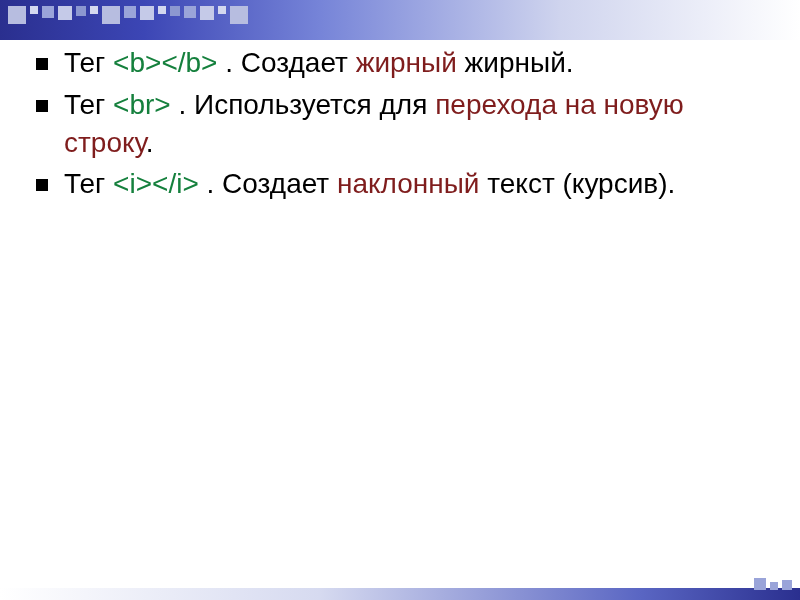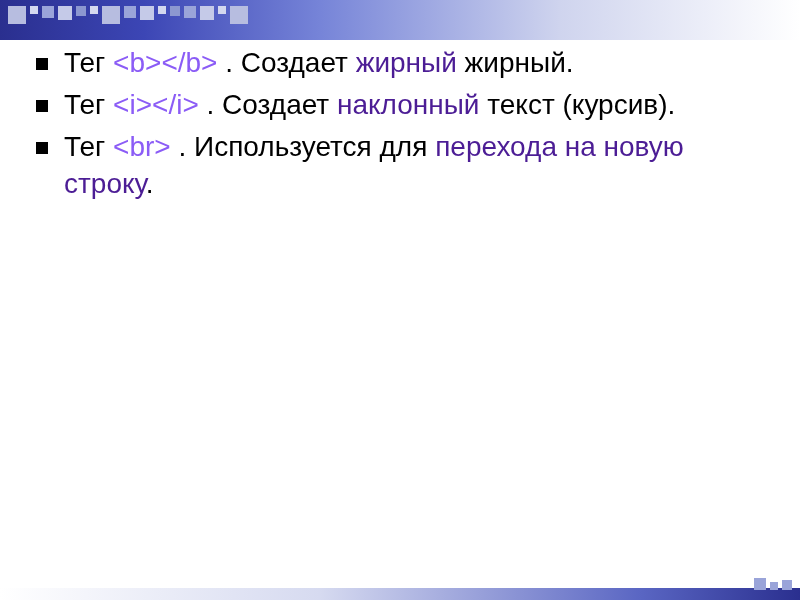--- a/index.html
+++ b/index.html
@@ -79,22 +79,22 @@
     }
     li::before {
       content: "";
       position: absolute;
       left: 0;
       top: 14px;
       width: 12px;
       height: 12px;
       background: #000;
     }
-    .red { color: #4c1d95; }
-    .tag { color: #8b5cf6; }
+    .red { color: #7f1d1d; }
+    .tag { color: #15803d; }
   </style>
 </head>
 <body>
 
 <div class="decor-top">
   <div class="squares">
     <span class="sq a"></span>
       <span class="sq c"></span>
       <span class="sq b"></span>
     <span class="sq d"></span>
@@ -111,24 +111,24 @@
       <span class="sq a"></span>
   </div>
 </div>
 
 <div class="content">
   <ul>
     <li>
       <span>Тег </span><span class="tag">&lt;b&gt;&lt;/b&gt;</span><span> . Создает </span><span class="red">жирный</span><span> жирный.</span>
     </li>
     <li>
-      <span>Тег </span><span class="tag">&lt;i&gt;&lt;/i&gt;</span><span> . Создает </span><span class="red">наклонный</span><span> текст (курсив).</span>
+      <span>Тег </span><span class="tag">&lt;br&gt;</span><span> . Используется для </span><span class="red">перехода на новую строку</span><span>.</span>
     </li>
     <li>
-      <span>Тег </span><span class="tag">&lt;br&gt;</span><span> . Используется для </span><span class="red">перехода на новую строку</span><span>.</span>
+      <span>Тег </span><span class="tag">&lt;i&gt;&lt;/i&gt;</span><span> . Создает </span><span class="red">наклонный</span><span> текст (курсив).</span>
     </li>
   </ul>
 </div>
 
 <div class="decor-bottom"></div>
 <div class="sq-bottom">
   <span class="sq b"></span><span class="sq c"></span><span class="sq e"></span>
 </div>
 
 </body></html>

